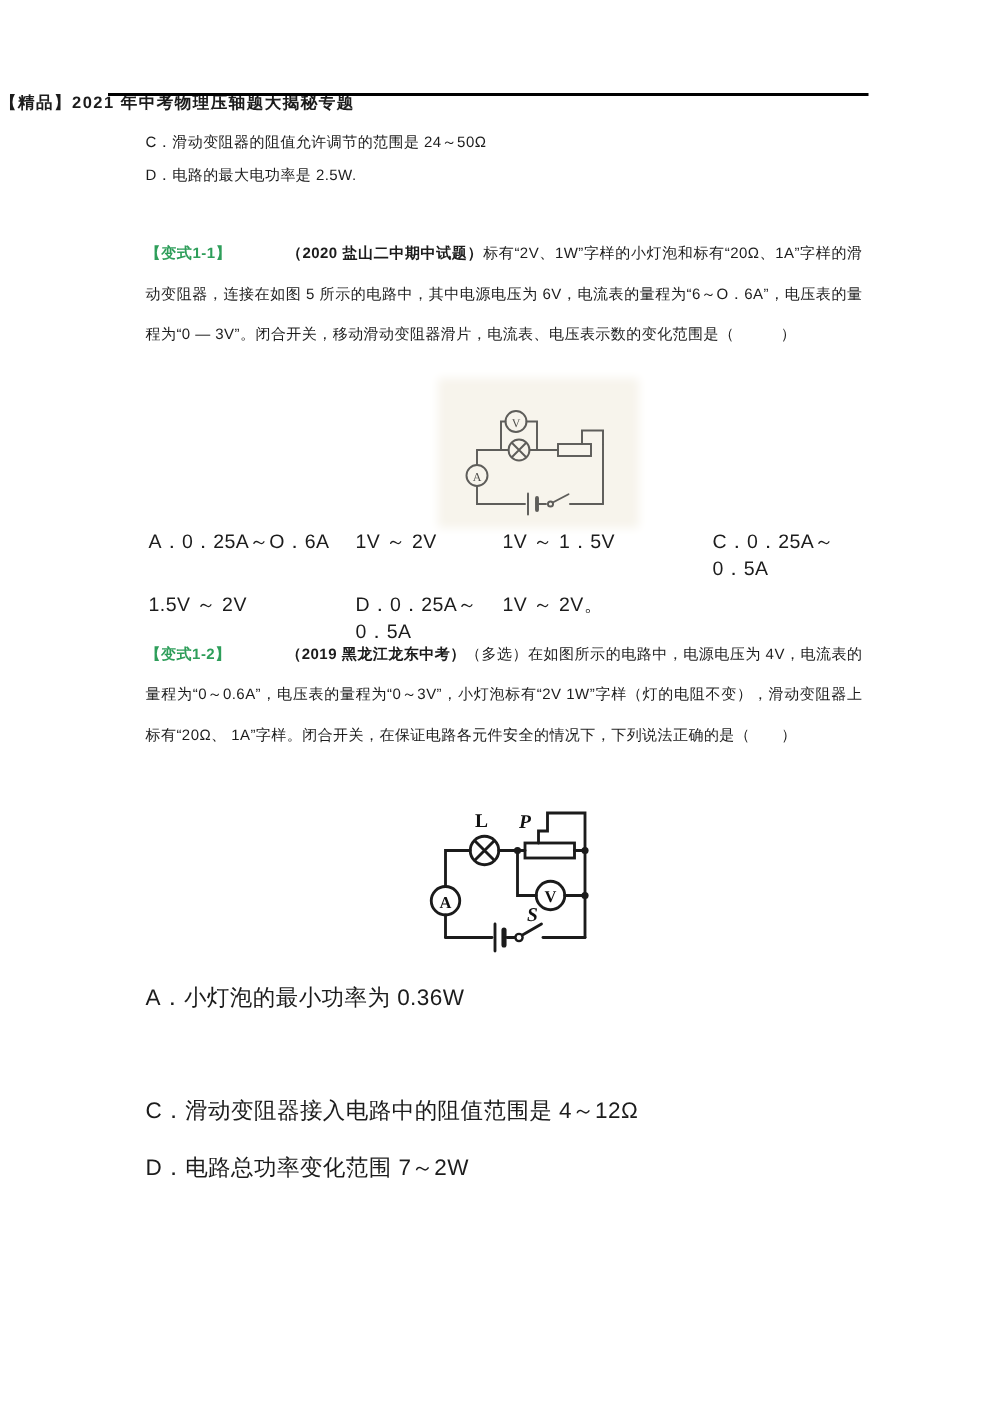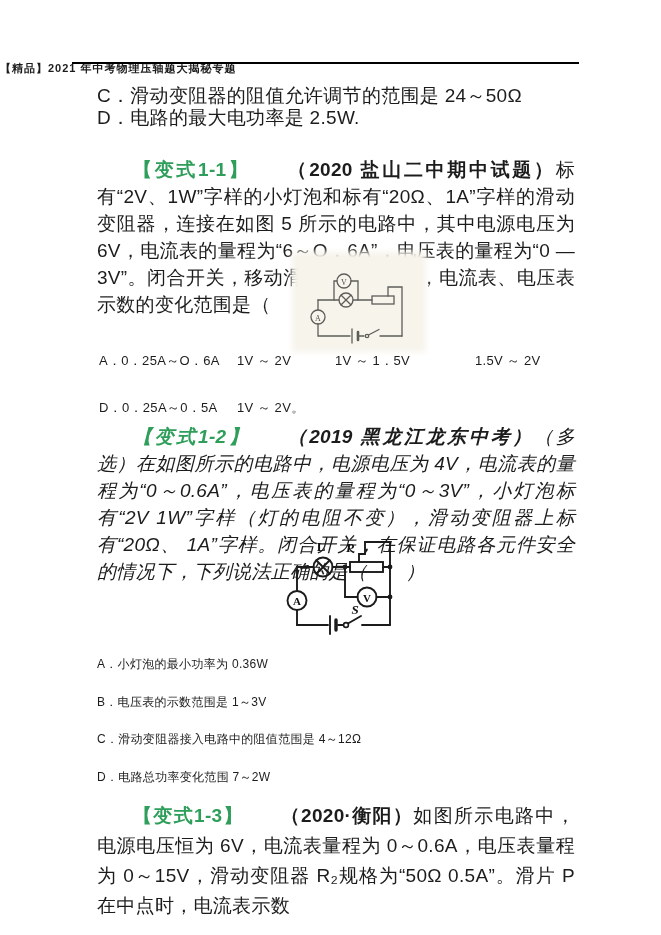--- a/index.html
+++ b/index.html
@@ -2,37 +2,37 @@
 <html style="--accent-green: #2e9e5a;"><head>
 <meta charset="utf-8">
 <style>
   html,body { margin:0; padding:0; background:#ffffff; }
   .page {
     position:relative; width:661px; height:935px; background:#ffffff;
     font-family:"Liberation Sans","DejaVu Sans",sans-serif; color:#1c1c1c;
     overflow:hidden;
   }
   .abs { position:absolute; }
-  .txt { font-size:19px; line-height:27px; letter-spacing:0.3px; }
+  .txt { font-size:10px; line-height:27px; letter-spacing:0.3px; }
   .para { width:478px; text-align:justify; }
-  .green { color:var(--accent-green,#2e9e5a); font-weight:bold;margin-left:36px; }
+  .green { color:var(--accent-green,#2e9e5a); font-weight:bold; }
   .bold { font-weight:bold;margin-left:37px; }
   .header-title {
     position:absolute; top:37px; left:0; width:100%; 
     font-size:11px; font-weight:bold; letter-spacing:1px;margin-top:24px;
   }
   .header-rule {
     position:absolute; top:62px; left:72px; width:507px; height:0;
     border-top:2px solid #000;
   }
   .opt-grid {
     display:grid; grid-template-columns:138px 98px 140px auto;
-    row-gap:29px; font-size:13px; letter-spacing:0.3px; width:470px;
+    row-gap:6px; font-size:13px; letter-spacing:0.3px; width:470px;
   }
-  .opt-line { font-size:12px; letter-spacing:0.3px; }
+  .opt-line { font-size:15px; letter-spacing:0.3px; }
   .circuit-photo { background:#f7f4ec; box-shadow:0 0 6px 6px #f7f4ec; }
   svg text { font-family:"Liberation Serif","DejaVu Serif",serif; }
 </style>
 </head>
 <body>
 
 <div class="page">
 
   <div class="header-title">【精品】2021 年中考物理压轴题大揭秘专题</div>
   <div class="header-rule"></div>
@@ -72,26 +72,27 @@
       <path d="M82,78 H104"></path>
     </g>
     <text x="46" y="26.5" font-size="8" text-anchor="middle" fill="#4f4e4b">V</text>
     <text x="20" y="62.5" font-size="8" text-anchor="middle" fill="#4f4e4b">A</text>
   </svg>
 
   <div class="abs opt-grid" style="top:352px; left:99px;">
     <span>A．0．25A～O．6A</span>
     <span>1V ～ 2V</span>
     <span>1V ～ 1．5V</span>
+    <span>C．0．25A～0．5A</span>
     <span>1.5V ～ 2V</span>
     <span>D．0．25A～0．5A</span>
     <span>1V ～ 2V。</span>
   </div>
 
-  <div class="abs txt para" style="top:423px; left:97px;font-style:italic;">
+  <div class="abs txt para" style="top:423px; left:97px;">
     <span class="green">【变式1-2】</span><span class="bold">（2019 黑龙江龙东中考）</span><span>（多选）</span><span>在如图所示的电路中，电源电压为 4V，电流表的量程为“0～0.6A”，电压表的量程为“0～3V”，小灯泡标有“2V 1W”字样（灯的电阻不变），滑动变阻器上标有“20Ω、 1A”字样。闭合开关，在保证电路各元件安全的情况下，下列说法正确的是（　　）</span>
   </div>
 
   <svg class="abs" style="top:537px; left:277px;" width="125" height="103" viewBox="0 0 125 103">
     <g stroke="#1b1b1b" stroke-width="1.9" fill="none" stroke-linecap="round">
 
       <circle cx="46" cy="30" r="9.5"></circle>
       <path d="M39.5,23.5 L52.5,36.5 M52.5,23.5 L39.5,36.5"></path>
 
       <path d="M36.5,30 H20 V54"></path>
@@ -121,21 +122,17 @@
     <circle cx="113" cy="30" r="2.4" fill="#1b1b1b"></circle>
     <circle cx="113" cy="60" r="2.4" fill="#1b1b1b"></circle>
     <text x="44" y="14" font-size="13" font-weight="bold" text-anchor="middle" fill="#111">L</text>
     <text x="73" y="15" font-size="13" font-weight="bold" font-style="italic" text-anchor="middle" fill="#111">P</text>
     <text x="78" y="77" font-size="13" font-weight="bold" font-style="italic" text-anchor="middle" fill="#111">S</text>
     <text x="90" y="64.5" font-size="11" font-weight="bold" text-anchor="middle" fill="#111">V</text>
     <text x="20" y="68" font-size="11" font-weight="bold" text-anchor="middle" fill="#111">A</text>
   </svg>
 
   <div class="abs opt-line" style="top:656px; left:97px;">A．小灯泡的最小功率为 0.36W</div>
-  <div class="abs opt-line" style="top:694px; left:97px;">B．电压表的示数范围是 1～3V</div>
   <div class="abs opt-line" style="top:731px; left:97px;">C．滑动变阻器接入电路中的阻值范围是 4～12Ω</div>
   <div class="abs opt-line" style="top:769px; left:97px;">D．电路总功率变化范围 7～2W</div>
 
-  <div class="abs txt para" style="top:801px; left:97px; line-height:30px;">
-    <span class="green">【变式1-3】</span><span class="bold">（2020·衡阳）</span><span>如图所示电路中，电源电压恒为 6V，电流表量程为 0～0.6A，电压表量程为 0～15V，滑动变阻器 R₂规格为“50Ω 0.5A”。滑片 P 在中点时，电流表示数</span>
-  </div>
 
 </div>
 
 </body></html>

